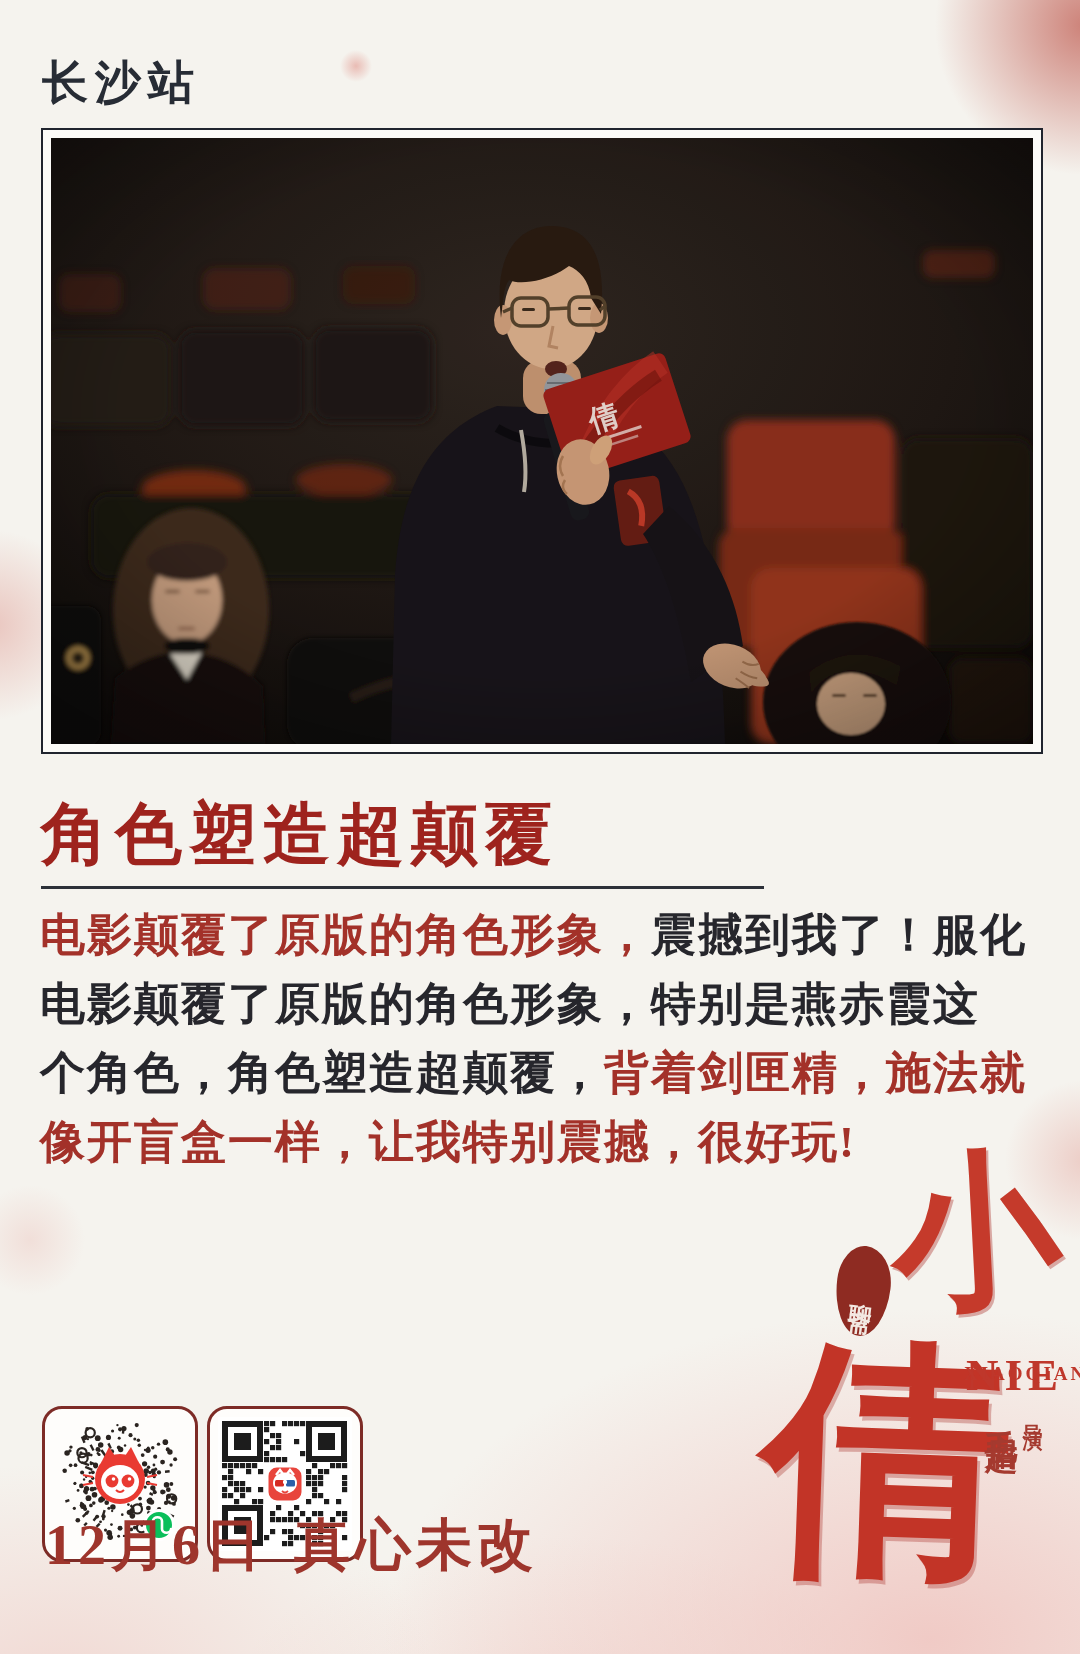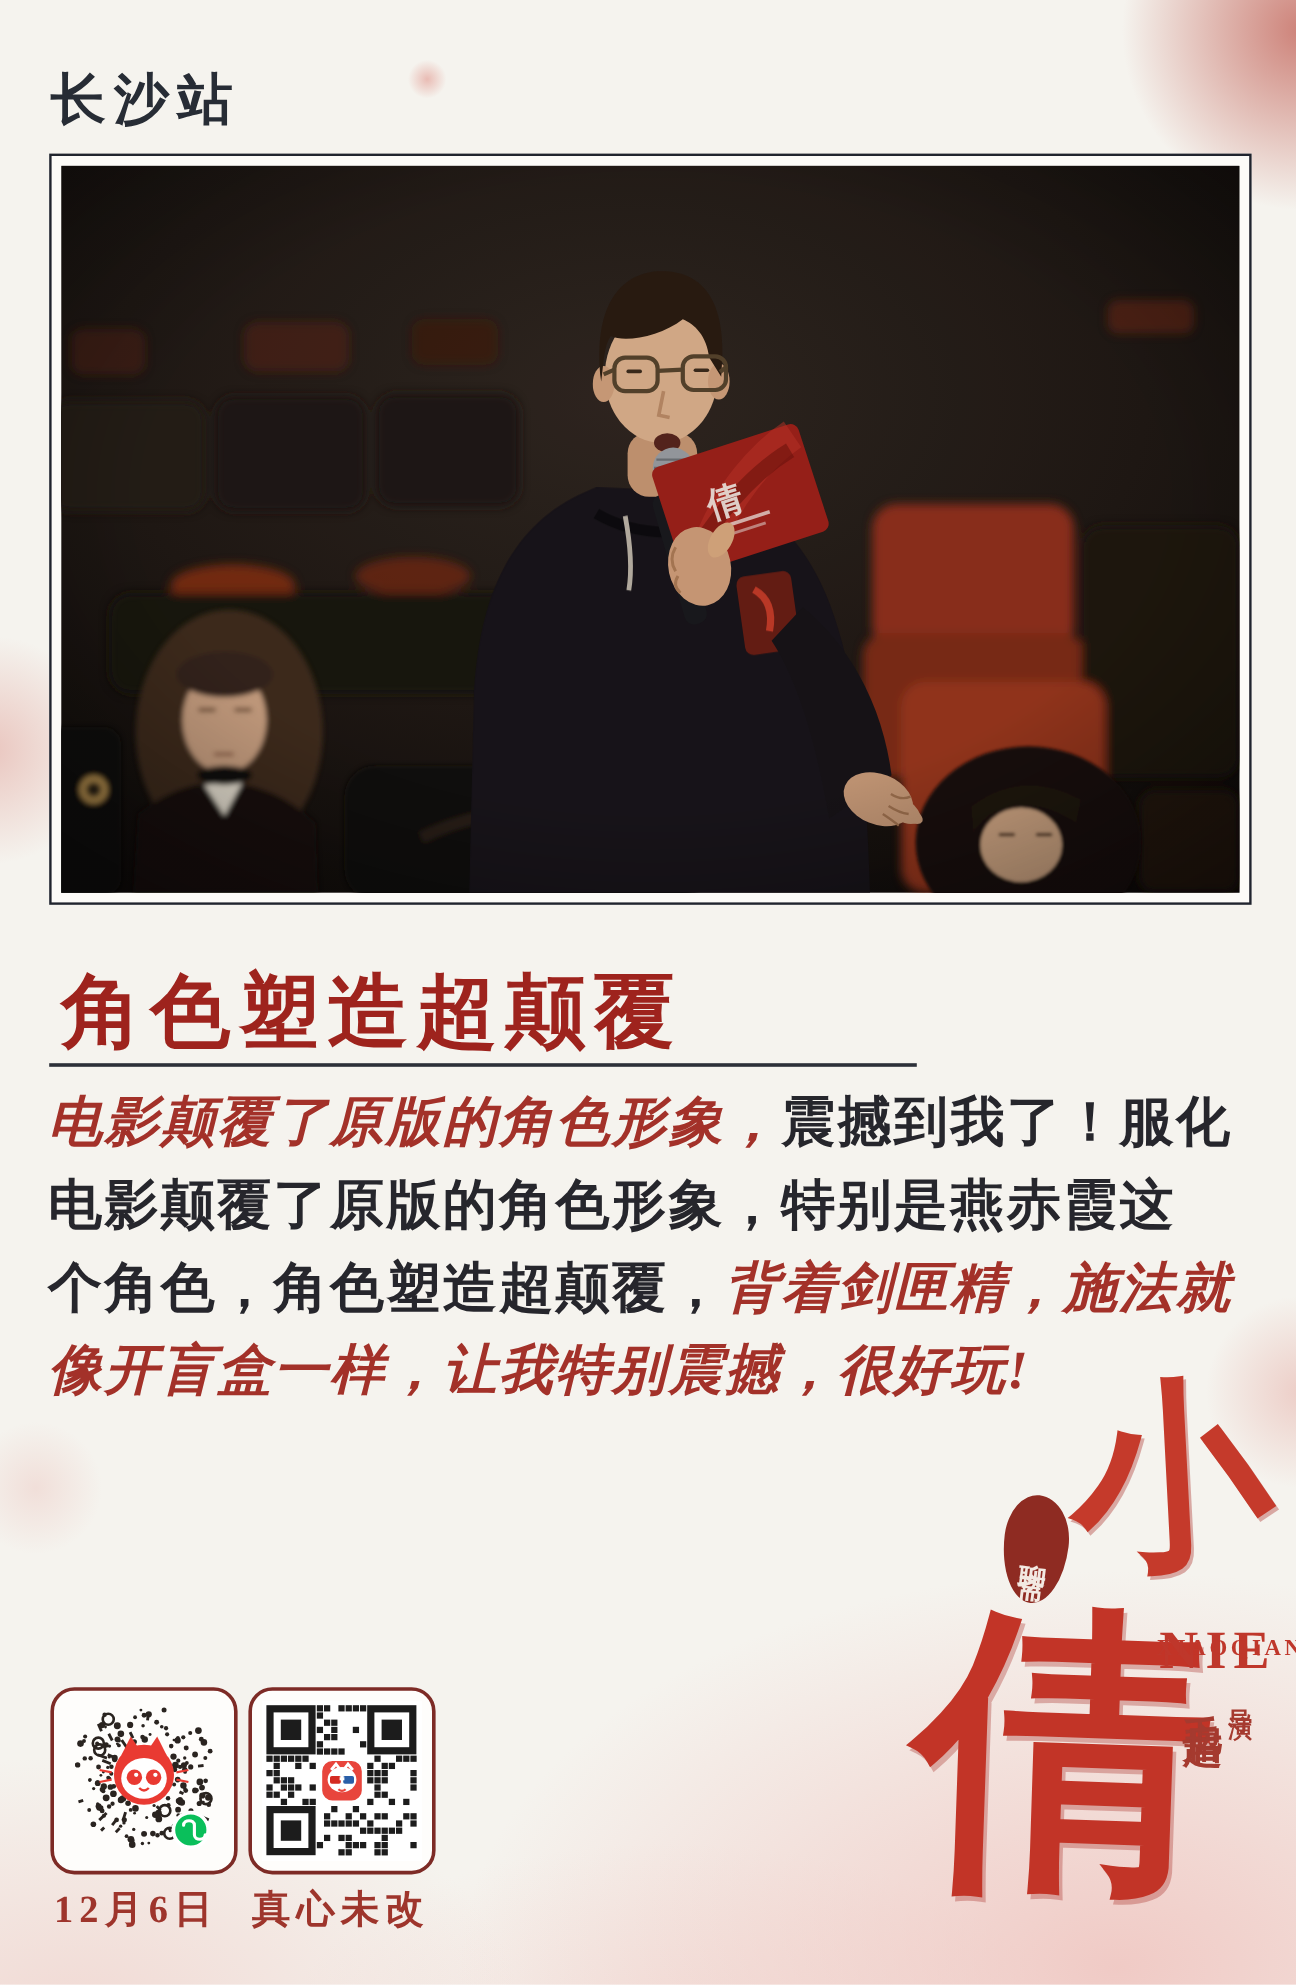--- a/index.html
+++ b/index.html
@@ -13,26 +13,26 @@
       radial-gradient(ellipse 760px 460px at 930px 1640px, rgba(238,185,180,.7), rgba(238,185,180,0) 72%),
       radial-gradient(ellipse 520px 300px at 60px 1680px, rgba(238,196,190,.55), rgba(238,196,190,0) 72%),
       radial-gradient(ellipse 460px 220px at 560px 1690px, rgba(241,206,200,.45), rgba(241,206,200,0) 70%),
       radial-gradient(circle at 30px 1240px, rgba(233,185,178,.35), rgba(233,185,178,0) 55px),
       #f5f3ee;}
   .station{position:absolute;left:42px;top:52px;font-size:46px;font-weight:bold;
     color:#272c35;letter-spacing:7px;}
   .photo-frame{position:absolute;left:41px;top:128px;width:1002px;height:626px;
     box-sizing:border-box;border:2px solid #20242e;background:#fcfbf8;padding:8px;}
   .photo-frame svg{display:block;}
-  .headline{position:absolute;left:41px;top:798px;margin:10px;font-size:67px;font-weight:bold;
+  .headline{position:absolute;left:41px;top:798px;margin:0;font-size:67px;font-weight:bold;
     color:#9e231d;letter-spacing:7px;line-height:1.1;}
   .divider{position:absolute;left:41px;top:886px;width:723px;height:3px;background:#2c3038;}
   .paragraph{position:absolute;left:40px;top:901px;width:1010px;}
   .pline{font-size:45px;font-weight:bold;line-height:69px;letter-spacing:2px;white-space:nowrap;}
-  .pline .red{color:#a33129;font-style:italic;}
+  .pline .red{color:#a33129;}
   .pline .dark{color:#26262c;}
   
   .char-xiao{position:absolute;left:892px;top:1148px;font-size:168px;line-height:1;
     color:#c53a2b;font-weight:bold;transform:rotate(-3deg);
     text-shadow:2px 3px 0 rgba(164,30,22,.35);}
   .char-qian{position:absolute;left:762px;top:1338px;font-size:250px;line-height:1;
     color:#c23427;font-weight:bold;transform:rotate(2deg);
     text-shadow:3px 4px 0 rgba(158,28,20,.3);}
   .seal{position:absolute;left:836px;top:1246px;width:54px;height:90px;background:#8e2b22;
     border-radius:46% 54% 48% 52%/40% 44% 56% 60%;transform:rotate(7deg);
@@ -46,21 +46,21 @@
   .director-name{position:absolute;left:978px;top:1402px;writing-mode:vertical-rl;
     text-orientation:upright;font-size:33px;font-weight:bold;color:#a53a2f;letter-spacing:6px;}
   .director-label{position:absolute;left:1020px;top:1408px;writing-mode:vertical-rl;
     text-orientation:upright;font-size:20px;font-weight:bold;color:#a53a2f;letter-spacing:5px;}
   
   .qr-card{position:absolute;top:1406px;width:156px;height:156px;box-sizing:border-box;
     border:3px solid #7d2b26;border-radius:20px;background:#fefdfb;
     display:flex;align-items:center;justify-content:center;}
   #qr-card-1{left:42px;}
   #qr-card-2{left:207px;}
-  .footer{position:absolute;left:45px;top:1570px;font-size:32px;font-weight:bold;
+  .footer{position:absolute;left:45px;top:1508px;font-size:56px;font-weight:bold;
     color:#9e352c;letter-spacing:5px;font-family:Liberation Serif, serif;}
   .footer .slogan{margin-left:28px;}
 </style>
 </head>
 <body>
 
 <div class="poster">
 
   <div class="station">长沙站</div>
 

